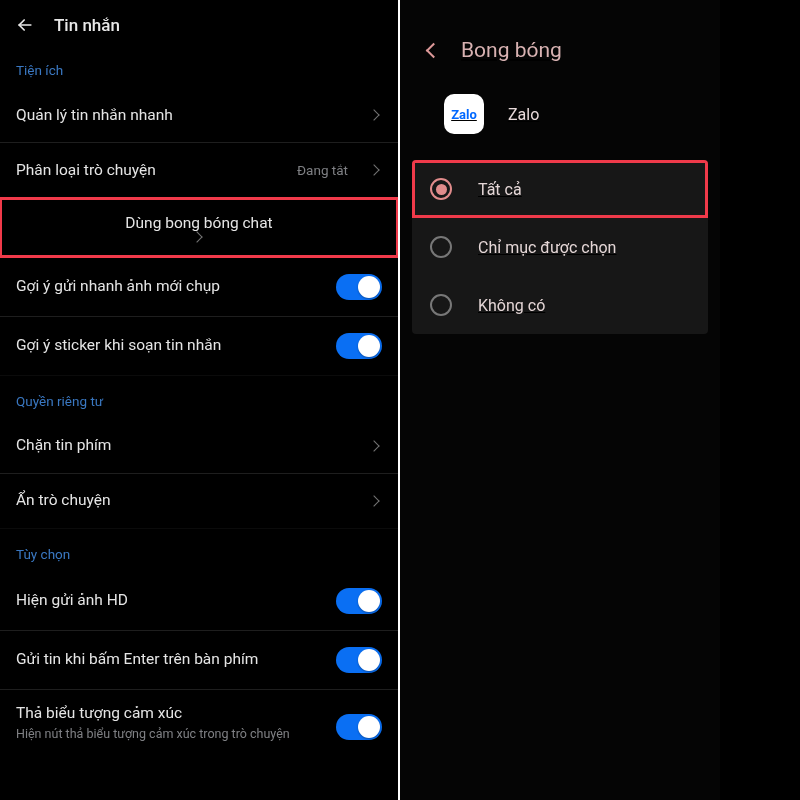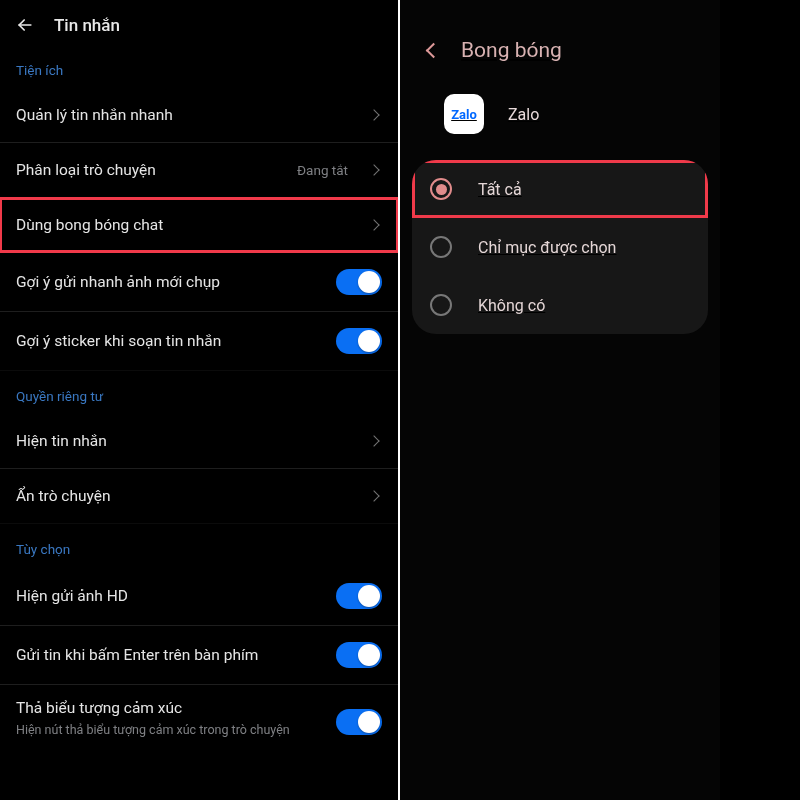--- a/index.html
+++ b/index.html
@@ -18,36 +18,36 @@
   .sep { height: 1px; background: #1e1e1e; margin: 0; }
 
   .row { display: flex; align-items: center; justify-content: space-between; padding: 16px 16px; min-height: 54px; }
   .row-label { color: #e5e5e5; font-size: 15.5px; line-height: 1.2; }
   .row-sub { color: #7f8084; font-size: 12.5px; margin-top: 4px; max-width: 280px; }
   .row-value { color: #7f8084; font-size: 13.5px; margin-right: 22px; }
 
   .chevron { width: 8px; height: 8px; border-right: 1.5px solid #757575; border-top: 1.5px solid #757575; transform: rotate(45deg); margin-right: 4px; flex-shrink: 0; }
   .row-right { display: flex; align-items: center; }
 
-  .highlight { outline: 3px solid #f03a4a; outline-offset: -2px; }
+  .highlight { outline: 3px solid #f03a4a; outline-offset: -2px; flex-direction: column; }
 
   
   .toggle { width: 46px; height: 26px; border-radius: 26px; background: #0a6ff3; position: relative; flex-shrink: 0; }
   .toggle .knob { position: absolute; right: 2px; top: 2px; width: 22px; height: 22px; border-radius: 50%; background: #fff; box-shadow: 0 1px 2px rgba(0,0,0,.3); }
 
   
   .right-header { display: flex; align-items: center; padding: 38px 22px 24px 22px; }
   .back-chevron { width: 11px; height: 11px; border-left: 2px solid #d99; border-bottom: 2px solid #d99; transform: rotate(45deg); margin-right: 22px; margin-left: 6px; }
   .right-title { color: #d8b2b2; font-size: 21px; font-weight: 400; }
 
   .app-row { display: flex; align-items: center; padding: 8px 24px 26px 44px; }
   .app-icon { width: 40px; height: 40px; border-radius: 10px; background: #fff; display: flex; align-items: center; justify-content: center; color: #0068ff; font-size: 13px; font-weight: 700; margin-right: 24px; }
   .app-name { color: #e8dada; font-size: 16px; }
 
-  .radio-card { margin: 0 12px; background: #171717; border-radius: 24px; overflow: hidden; }
+  .radio-card { margin: 0 12px; background: #171717; border-radius: 4px; overflow: hidden; }
   .radio-row { display: flex; align-items: center; padding: 18px 18px; }
   .radio-row.hl { outline: 3px solid #f03a4a; outline-offset: -3px; }
   .radio { width: 22px; height: 22px; border-radius: 50%; border: 2px solid #777; margin-right: 26px; flex-shrink: 0; display:flex; align-items:center; justify-content:center; }
   .radio.checked { border-color: #e08b8b; }
   .radio.checked .dot { width: 11px; height: 11px; border-radius: 50%; background: #e08b8b; }
   .radio-label { color: #e5d7d7; font-size: 16px; }
 </style>
 </head>
 <body>
 
@@ -98,21 +98,21 @@
     <span class="toggle">
         <span class="knob"></span>
       </span>
   </div>
 
   <div class="section-gap"></div>
 
   <div class="section-header">Quyền riêng tư</div>
 
   <div class="row">
-    <span class="row-label">Hiện tin nhắn</span>
+    <span class="row-label">Chặn tin phím</span>
     <span class="chevron"></span>
   </div>
   <div class="sep"></div>
 
   <div class="row">
     <span class="row-label">Ẩn trò chuyện</span>
     <span class="chevron"></span>
   </div>
 
   <div class="section-gap"></div>

